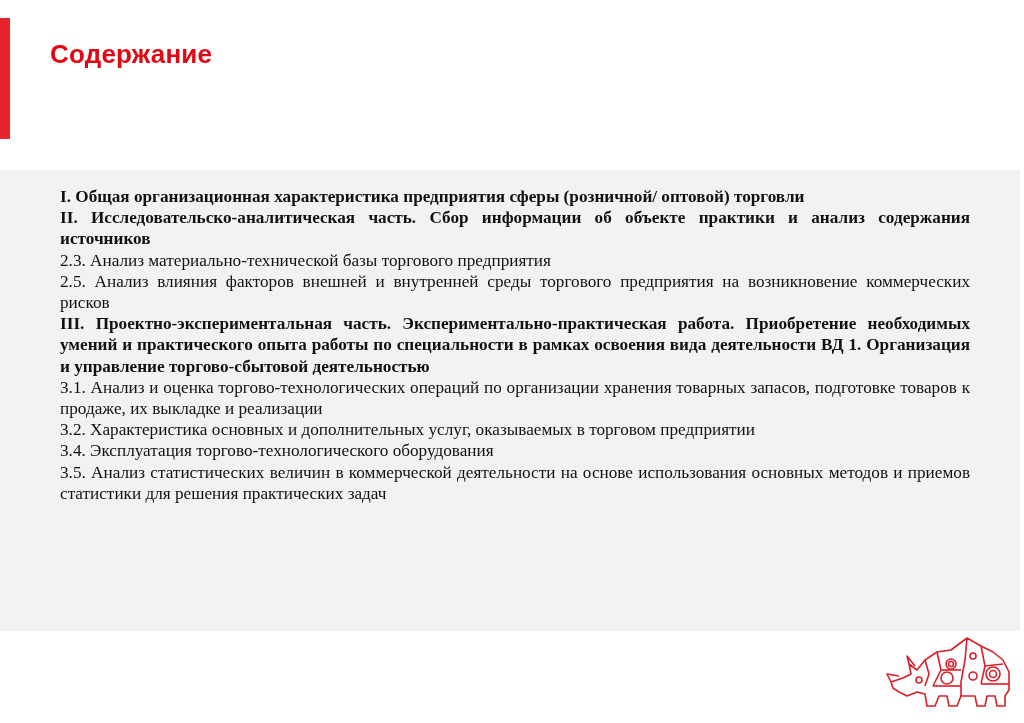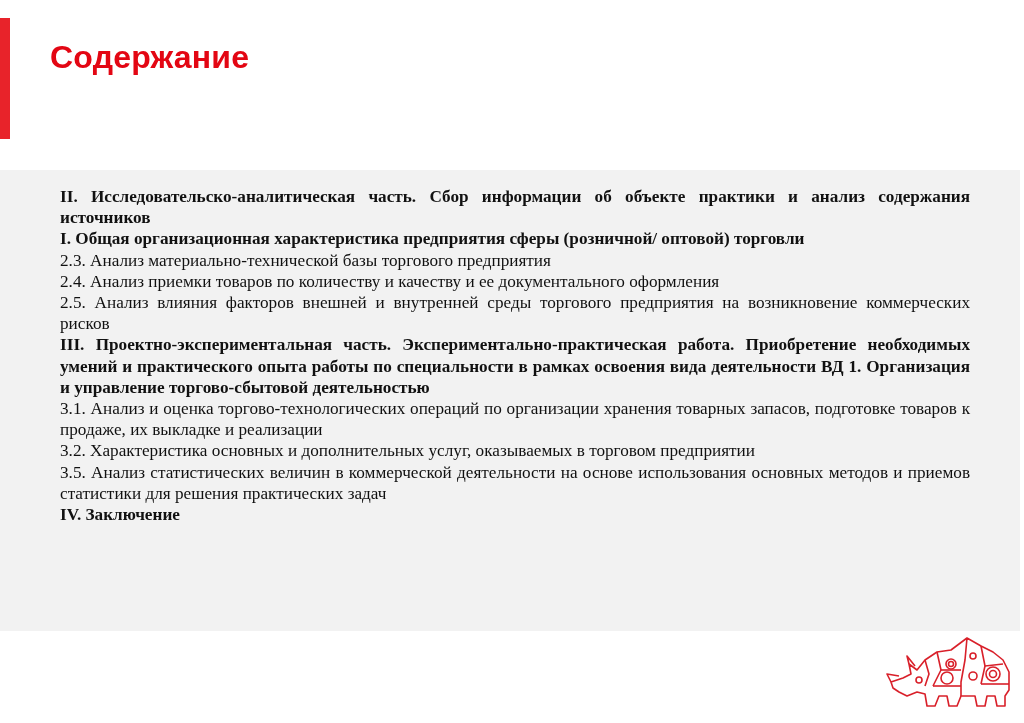--- a/index.html
+++ b/index.html
@@ -8,21 +8,21 @@
     position: relative; overflow: hidden;
     font-family: "Liberation Serif", serif;
   }
   .accent-bar {
     position: absolute; left: 0; top: 18px; width: 10px; height: 121px;
     background: #e8232a;
   }
   .title {
     position: absolute; left: 50px; top: 39px;
     font-family: "Liberation Sans", sans-serif;
-    font-weight: bold; font-size: 32px; color: #e30613;
+    font-weight: bold; font-size: 26px; color: #e30613;
     letter-spacing: 0.2px;
   }
   .content-box {
     position: absolute; left: 0; top: 170px; width: 1020px; height: 461px;
     background: #f2f2f2;
   }
   .toc {
     position: absolute; left: 60px; top: 186px; width: 910px;
     font-size: 17.2px; line-height: 21.2px; color: #111;
     text-align: justify;
@@ -36,30 +36,29 @@
 </head>
 <body>
 
 <div class="accent-bar"></div>
 
 <div class="title">Содержание</div>
 
 <div class="content-box"></div>
 
 <div class="toc">
+  <p class="b">I. Общая организационная характеристика предприятия сферы (розничной/ оптовой) торговли</p>
   <p class="b">II. Исследовательско-аналитическая часть. Сбор информации об объекте практики и анализ содержания источников</p>
-  <p class="b">I. Общая организационная характеристика предприятия сферы (розничной/ оптовой) торговли</p>
   <p>2.3. Анализ материально-технической базы  торгового предприятия</p>
-  <p>2.4. Анализ приемки товаров по количеству и качеству и ее документального оформления</p>
   <p>2.5.  Анализ влияния факторов внешней и внутренней среды торгового предприятия  на возникновение коммерческих рисков</p>
   <p class="b">III. Проектно-экспериментальная часть. Экспериментально-практическая  работа. Приобретение необходимых умений и практического опыта работы по специальности в рамках освоения вида деятельности ВД 1. Организация и управление торгово-сбытовой деятельностью</p>
   <p>3.1. Анализ и оценка торгово-технологических операций по организации хранения товарных запасов, подготовке товаров к продаже, их выкладке и реализации</p>
   <p>3.2. Характеристика основных и дополнительных услуг, оказываемых в  торговом предприятии</p>
+  <p>3.4. Эксплуатация торгово-технологического оборудования</p>
   <p>3.5. Анализ статистических величин в коммерческой деятельности на основе использования  основных методов и приемов статистики для решения практических задач</p>
-  <p class="b">IV. Заключение</p>
 </div>
 
 <div class="logo">
   <svg viewBox="0 0 135 85" width="135" height="85" fill="none" stroke="#d9202a" stroke-width="1.6" stroke-linejoin="round">
 
     <path d="M6 52 L18 48 L26 44 L24 34 L32 40 L40 30 L52 22 L66 20 L82 8 L96 16 L108 22 L118 30 L124 42 L124 60 L120 66 L120 76 L112 76 L110 66 L102 66 L100 76 L92 76 L90 66 L76 66 L72 76 L64 76 L62 66 L54 66 L50 76 L42 76 L40 64 L32 62 L22 66 L14 62 L8 58 Z"></path>
 
     <path d="M6 52 L2 44 L14 46"></path>
     <path d="M24 34 L22 26 L30 36"></path>
 

